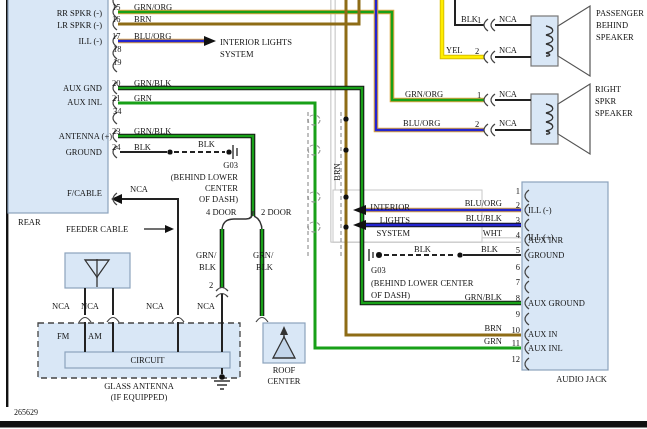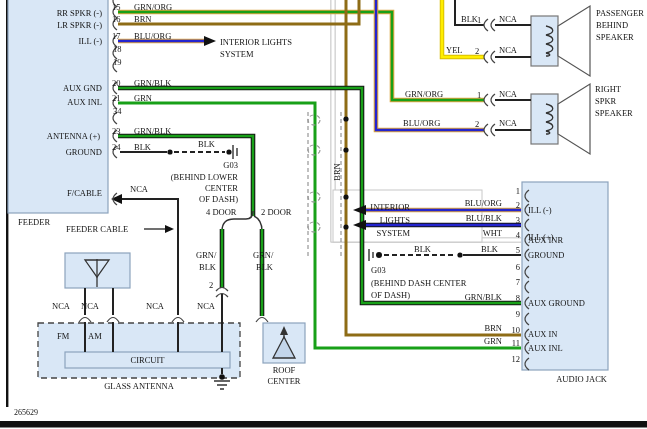--- a/index.html
+++ b/index.html
@@ -213,24 +213,24 @@
   <g>
     <path class="sym" d="M546,104 C555,106 555,111 546,113 C555,115 555,120 546,122 C555,124 555,129 546,131 C551,132 551,134 546,134"></path>
   </g>
 </svg>
 
 <div class="t ra" style="left:10px;top:8px;width:92px">RR SPKR (-)</div>
 <div class="t ra" style="left:10px;top:20px;width:92px">LR SPKR (-)</div>
 <div class="t ra" style="left:10px;top:36px;width:92px">ILL (-)</div>
 <div class="t ra" style="left:10px;top:83px;width:92px">AUX GND</div>
 <div class="t ra" style="left:10px;top:97px;width:92px">AUX INL</div>
-<div class="t ra" style="left:8px;top:131px;width:92px">ANTENNA (+)</div>
+<div class="t ra" style="left:20px;top:131px;width:92px">ANTENNA (+)</div>
 <div class="t ra" style="left:10px;top:147px;width:92px">GROUND</div>
 <div class="t ra" style="left:10px;top:188px;width:92px">F/CABLE</div>
-<div class="t" style="left:18px;top:217px">FEEDER</div>
+<div class="t" style="left:18px;top:217px">REAR</div>
 
 <div class="t" style="left:112px;top:2px">15</div>
 <div class="t" style="left:112px;top:14px">16</div>
 <div class="t" style="left:112px;top:31px">17</div>
 <div class="t" style="left:113px;top:44px">18</div>
 <div class="t" style="left:113px;top:57px">19</div>
 <div class="t" style="left:112px;top:78px">20</div>
 <div class="t" style="left:112px;top:93px">21</div>
 <div class="t" style="left:113px;top:106px">34</div>
 <div class="t" style="left:112px;top:126px">23</div>
@@ -266,20 +266,21 @@
 
 <div class="t" style="left:52px;top:301px">NCA</div>
 <div class="t" style="left:81px;top:301px">NCA</div>
 <div class="t" style="left:146px;top:301px">NCA</div>
 <div class="t" style="left:197px;top:301px">NCA</div>
 
 <div class="t" style="left:57px;top:331px">FM</div>
 <div class="t" style="left:88px;top:331px">AM</div>
 <div class="t c" style="left:65px;top:355px;width:165px">CIRCUIT</div>
 <div class="t c" style="left:38px;top:381px;width:202px">GLASS ANTENNA</div>
+<div class="t c" style="left:38px;top:392px;width:202px">(IF EQUIPPED)</div>
 
 <div class="t c" style="left:263px;top:365px;width:42px">ROOF</div>
 <div class="t c" style="left:253px;top:376px;width:62px">CENTER</div>
 
 <div class="t rot" style="left:326px;top:167px;width:22px">BRN</div>
 
 <div class="t" style="left:14px;top:408px;font-size:8px">265629</div>
 
 <div class="t" style="left:461px;top:14px">BLK</div>
 <div class="t" style="left:477px;top:15px">1</div>
@@ -308,21 +309,21 @@
 <div class="t ra" style="left:450px;top:198px;width:52px">BLU/ORG</div>
 <div class="t ra" style="left:450px;top:213px;width:52px">BLU/BLK</div>
 <div class="t ra" style="left:460px;top:228px;width:42px">WHT</div>
 <div class="t" style="left:414px;top:244px">BLK</div>
 <div class="t" style="left:481px;top:244px">BLK</div>
 <div class="t ra" style="left:450px;top:292px;width:52px">GRN/BLK</div>
 <div class="t ra" style="left:462px;top:323px;width:40px">BRN</div>
 <div class="t ra" style="left:462px;top:336px;width:40px">GRN</div>
 
 <div class="t" style="left:371px;top:265px">G03</div>
-<div class="t" style="left:371px;top:278px">(BEHIND DASH CENTER</div>
+<div class="t" style="left:371px;top:278px">(BEHIND LOWER CENTER</div>
 <div class="t" style="left:371px;top:290px">OF DASH)</div>
 
 <div class="t ra" style="left:504px;top:186px;width:16px">1</div>
 <div class="t ra" style="left:504px;top:200px;width:16px">2</div>
 <div class="t ra" style="left:504px;top:215px;width:16px">3</div>
 <div class="t ra" style="left:504px;top:230px;width:16px">4</div>
 <div class="t ra" style="left:504px;top:245px;width:16px">5</div>
 <div class="t ra" style="left:504px;top:262px;width:16px">6</div>
 <div class="t ra" style="left:504px;top:277px;width:16px">7</div>
 <div class="t ra" style="left:504px;top:293px;width:16px">8</div>

